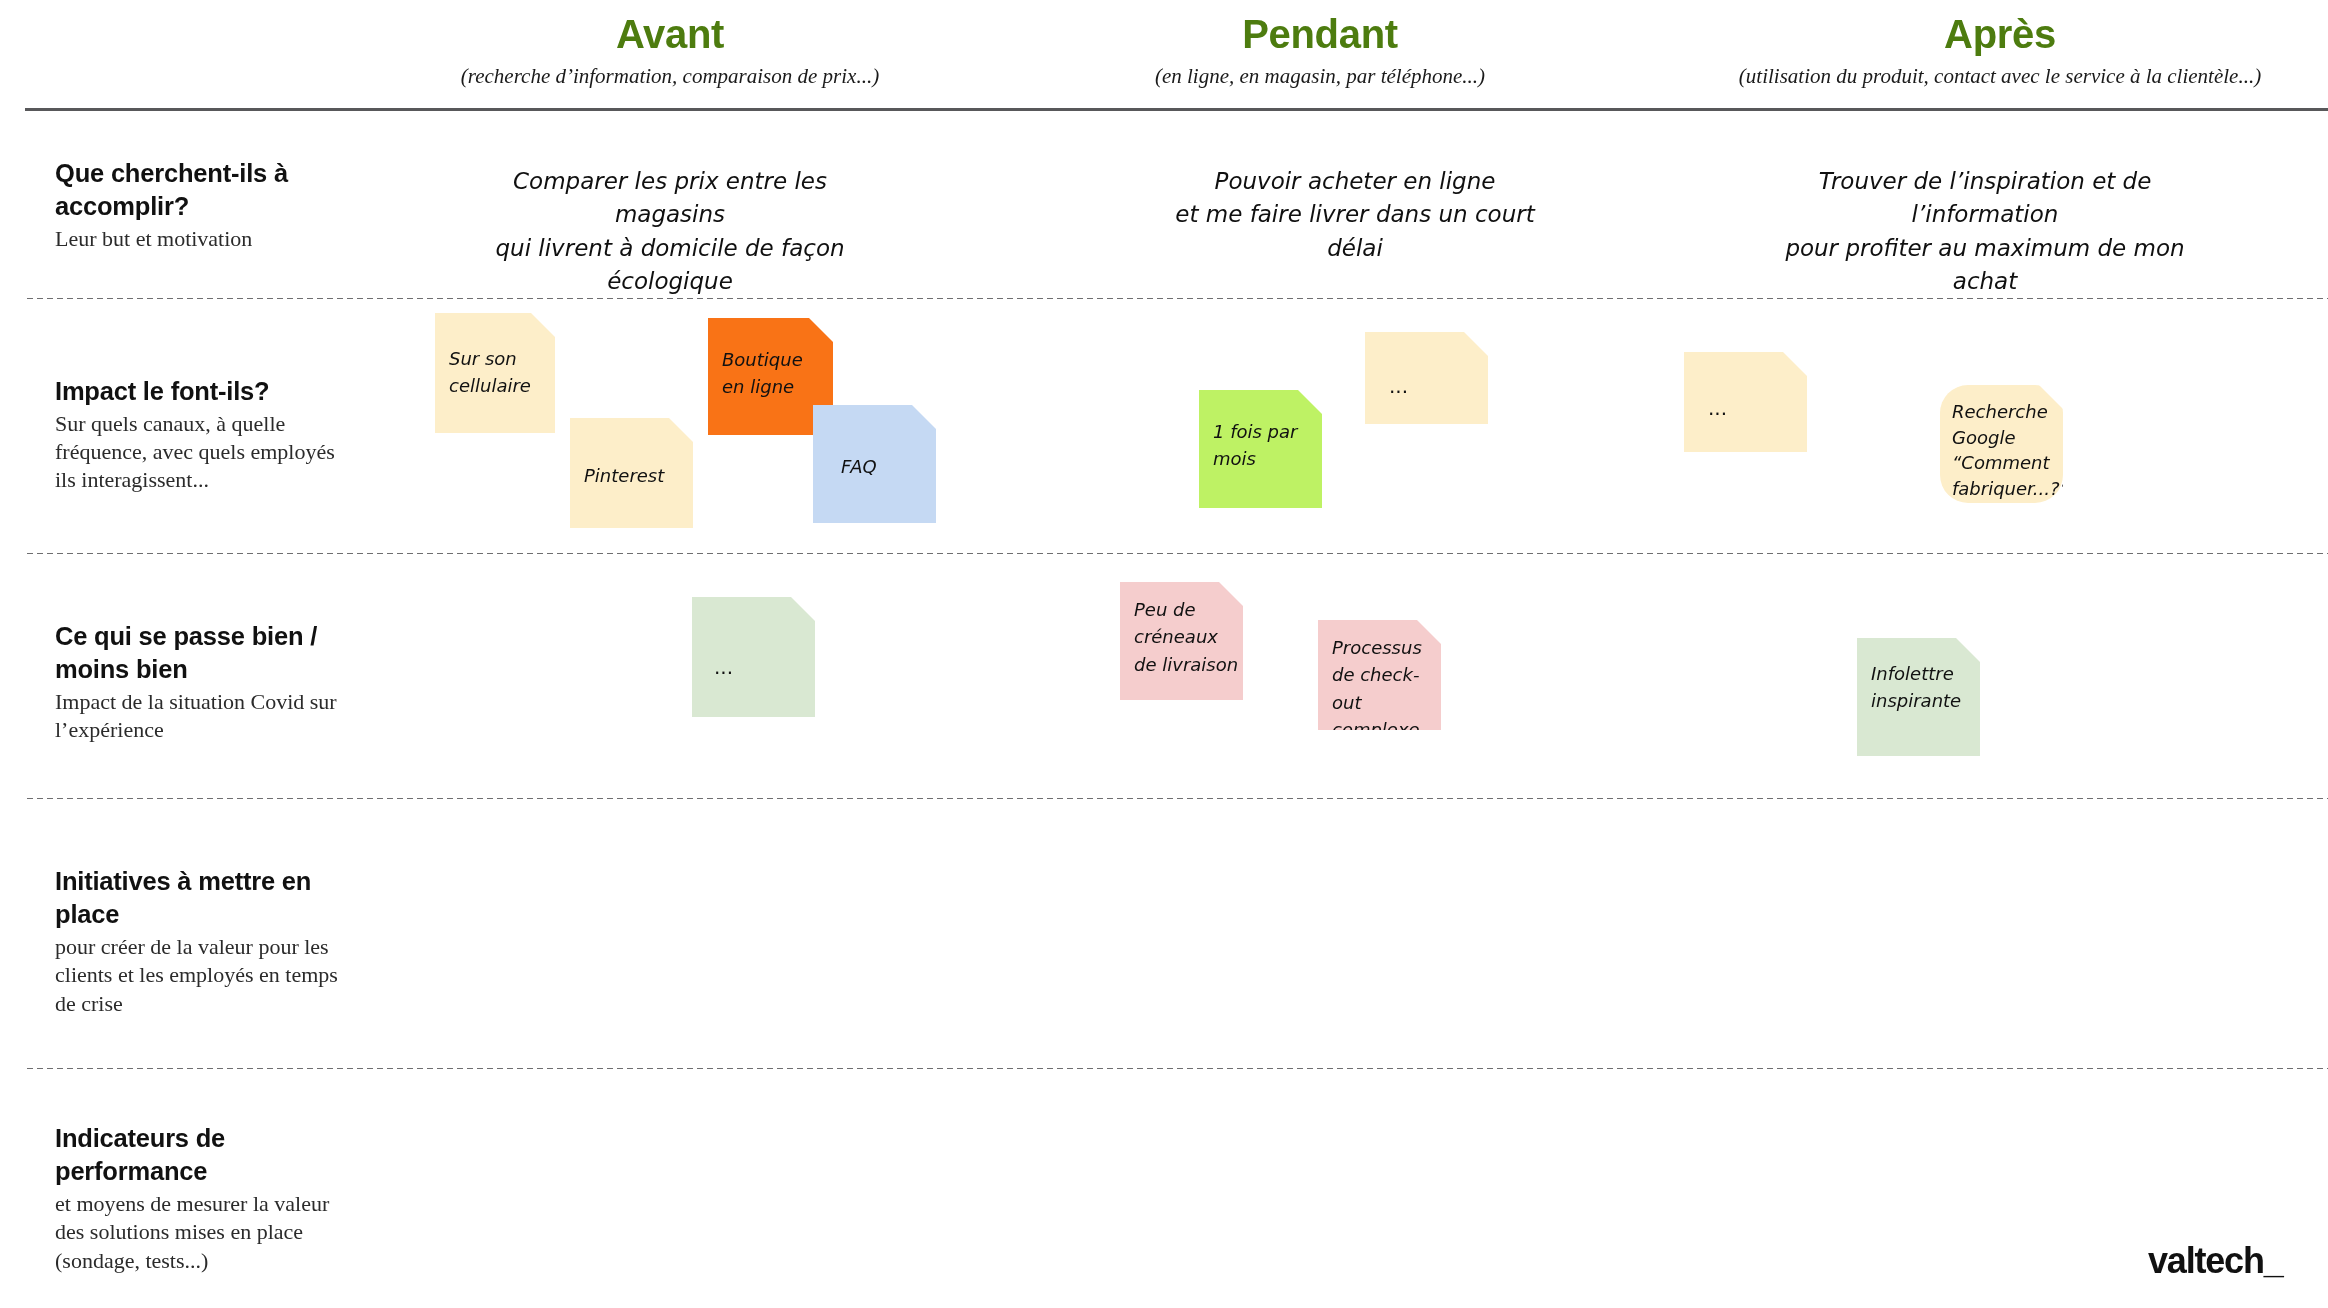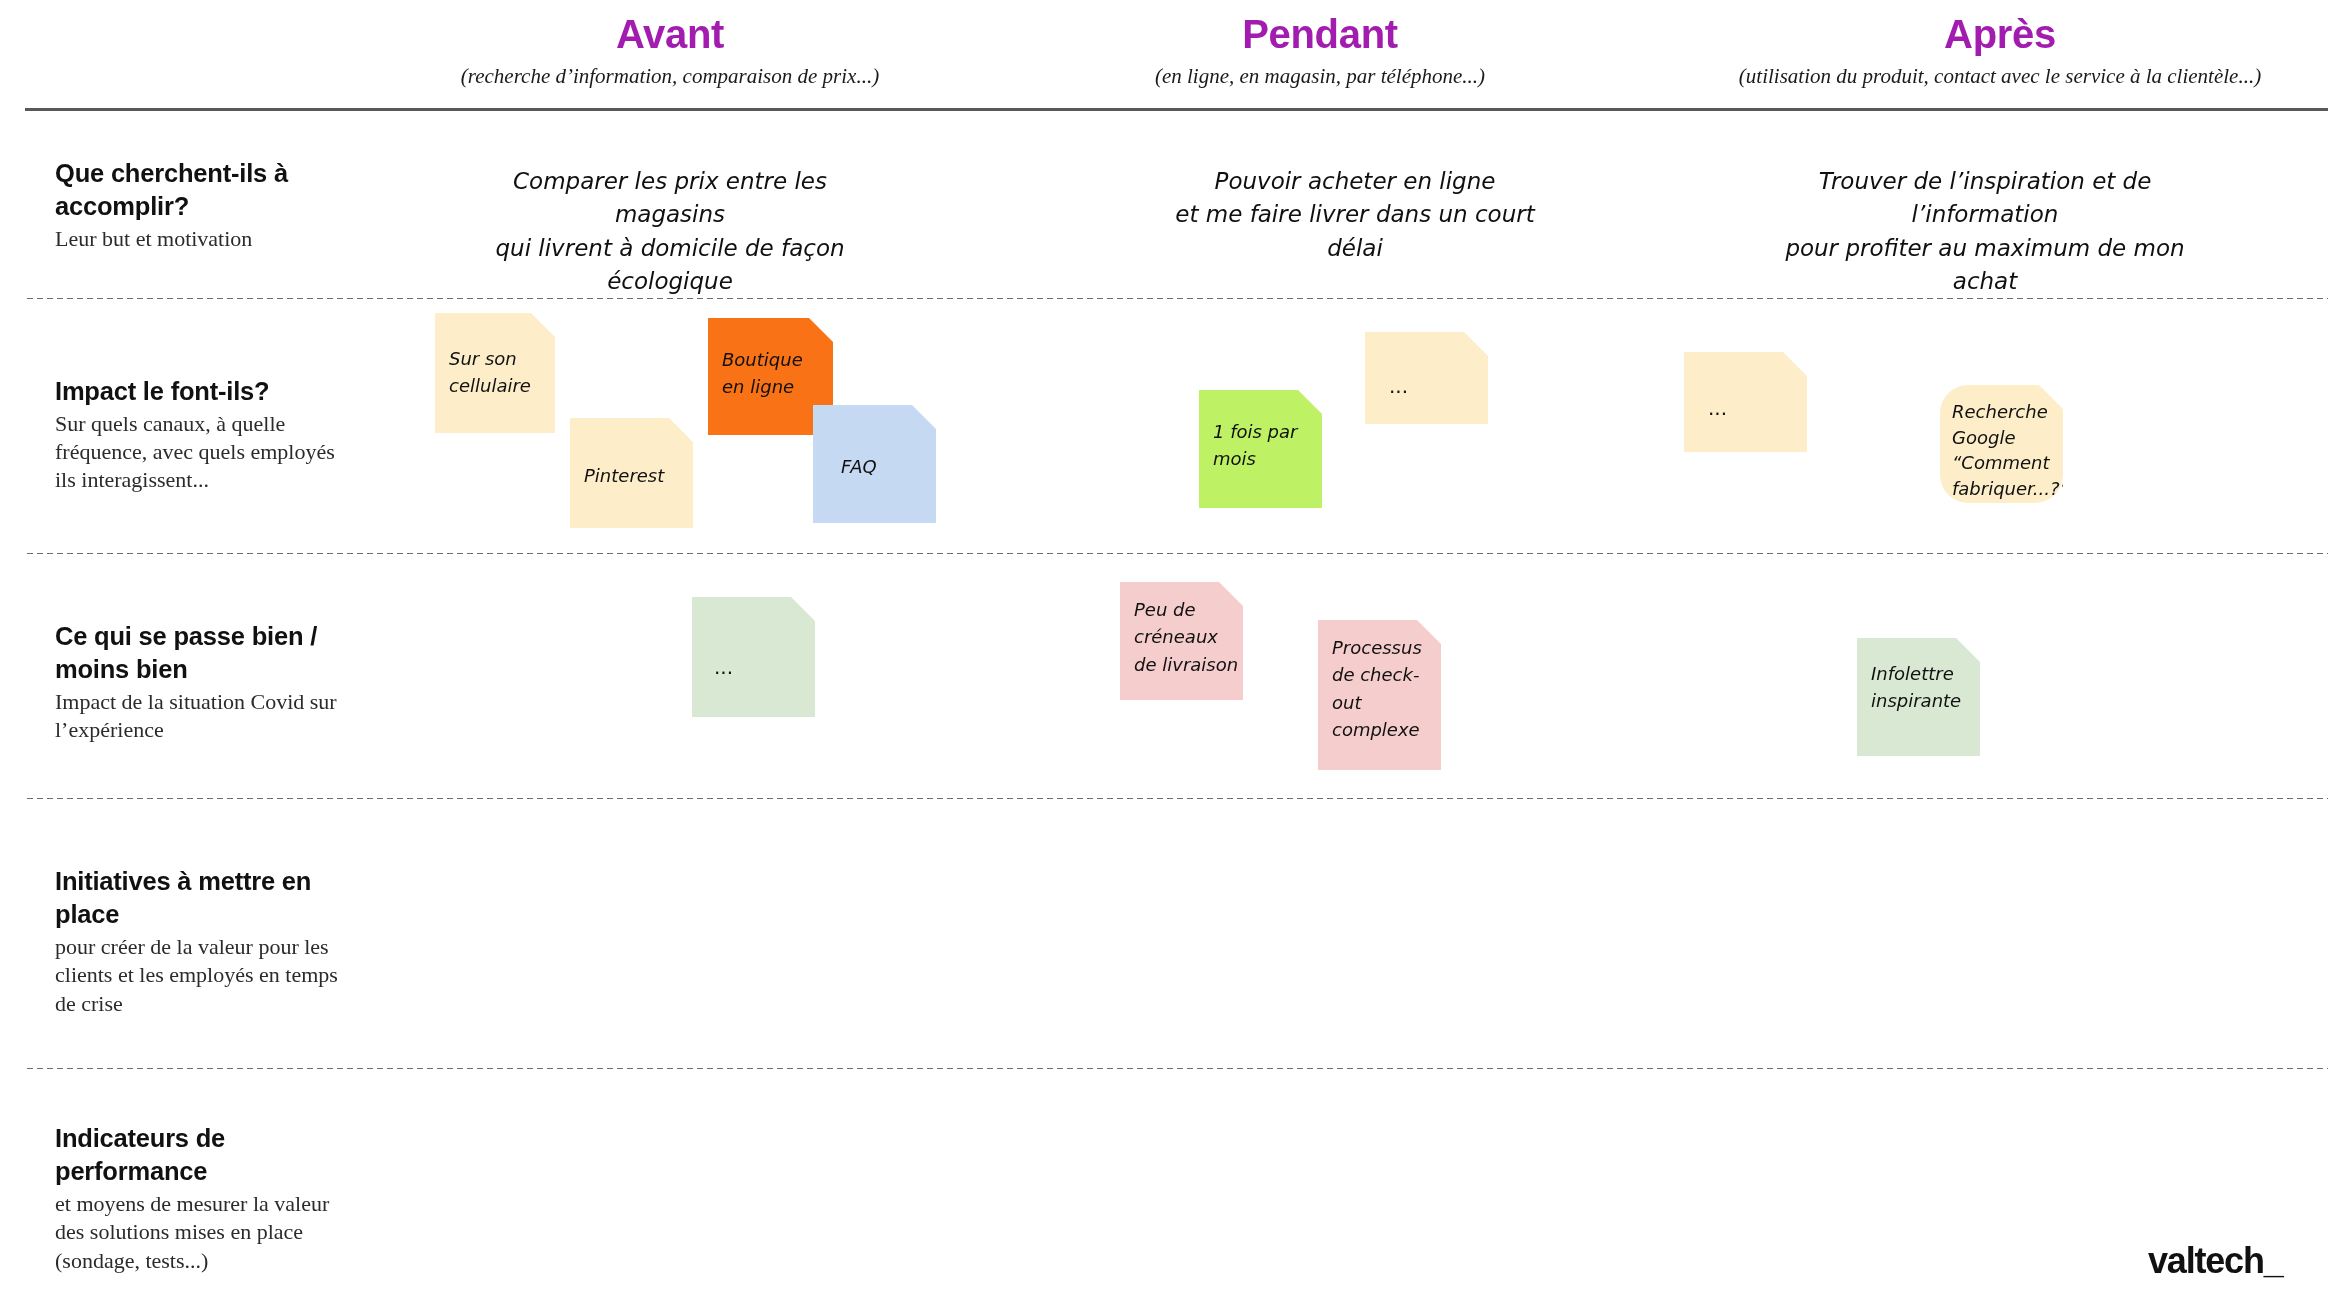--- a/index.html
+++ b/index.html
@@ -10,21 +10,21 @@
     overflow: hidden;
   }
   #board { position: relative; width: 2328px; height: 1308px; }
 
   
   .col-head { position: absolute; text-align: center; }
   .col-title {
     font-family: "Liberation Sans", sans-serif;
     font-weight: bold;
     font-size: 40px;
-    color: #a21caf;
+    color: #4d7c0f;
     letter-spacing: -0.3px;
     line-height: 1.0;
   }
   .col-sub {
     font-family: "Liberation Serif", serif;
     font-style: italic;
     font-size: 21px;
     color: #1a1a1a;
     margin-top: 11px;
     line-height: 1.1;
@@ -220,21 +220,21 @@
   <div class="note" style="left:692px; top:597px; width:123px; height:120px; background:#d9e8d2;">
     <span class="note-dots" style="position:absolute; left:22px; top:60px;">...</span>
   </div>
 
   <div class="note" style="left:1120px; top:582px; width:123px; height:118px; background:#f5cdcd;">
     <span class="note-text" style="position:absolute; left:14px; top:14px;">Peu de
 créneaux
 de livraison</span>
   </div>
 
-  <div class="note" style="left:1318px; top:620px; width:123px; height:150px; background:#f5cdcd;">
+  <div class="note" style="left:1318px; top:620px; width:123px; height:110px; background:#f5cdcd;">
     <span class="note-text" style="position:absolute; left:14px; top:14px;">Processus
 de check-out
 complexe</span>
   </div>
 
   <div class="note" style="left:1857px; top:638px; width:123px; height:118px; background:#d9e8d2;">
     <span class="note-text" style="position:absolute; left:14px; top:22px;">Infolettre
 inspirante</span>
   </div>
 

